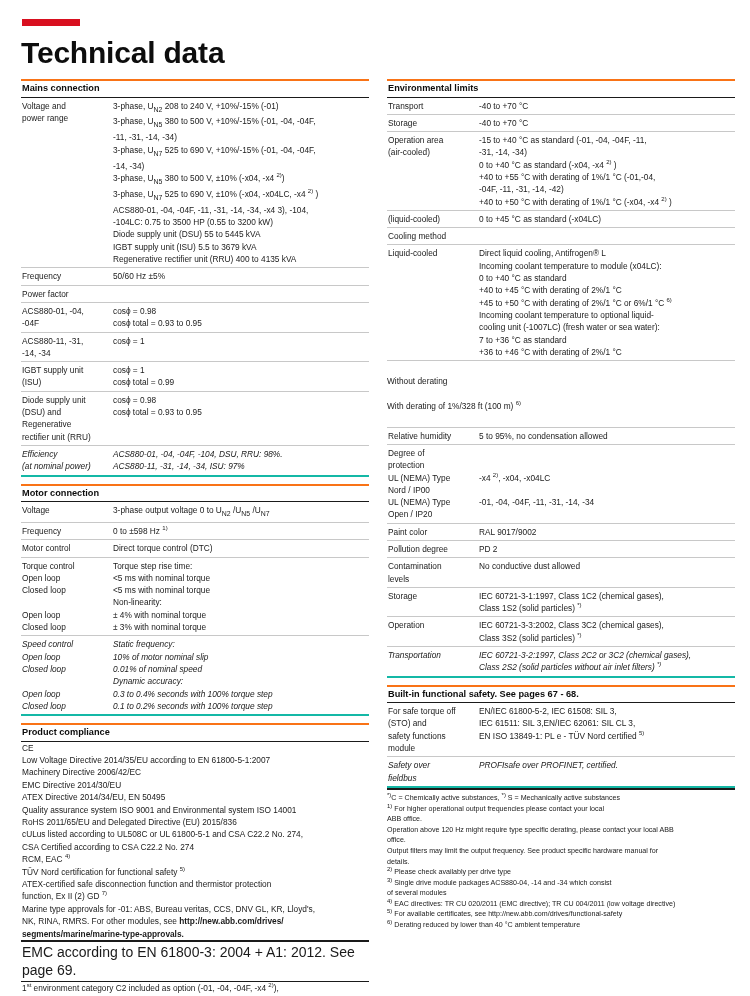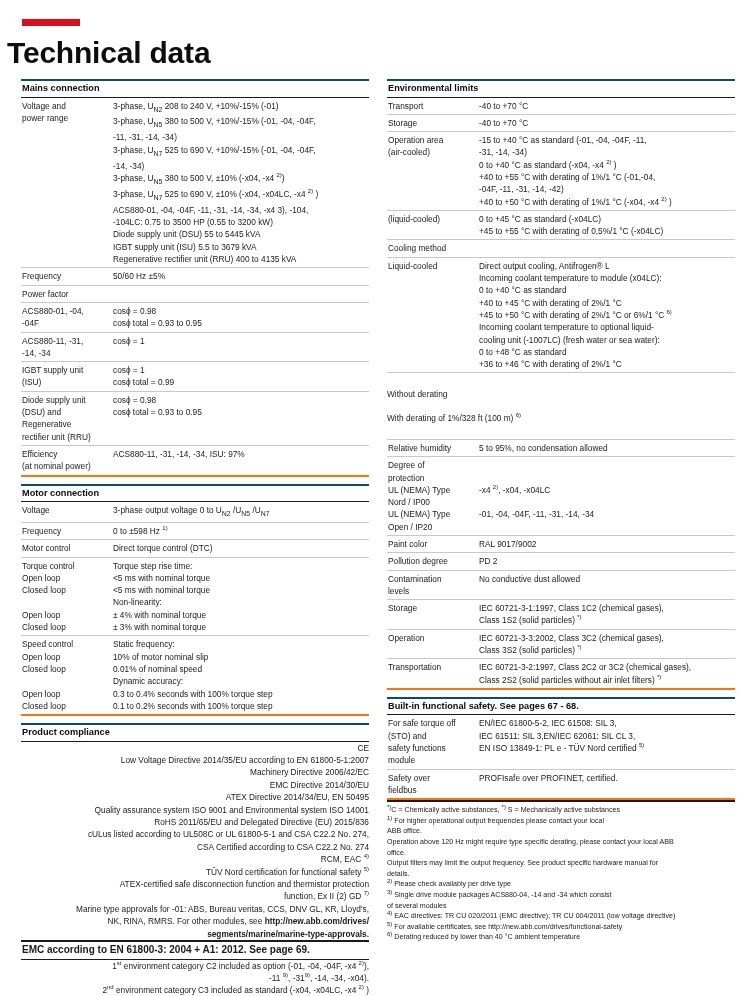--- a/index.html
+++ b/index.html
@@ -25,21 +25,21 @@
   .accent-bar {
     position: absolute;
     left: 22px;
     top: 19px;
     width: 58px;
     height: 7px;
     background: #d80f1f;
   }
   .page-title {
     position: absolute;
-    left: 7px;
+    left: 21px;
     top: 36px;
     font-size: 30px;
     font-weight: bold;
     letter-spacing: -0.2px;
     color: #0d0d0d;
   }
   .columns {
     position: absolute;
     left: 0;
     top: 79px;
@@ -51,32 +51,32 @@
   }
   .col {
     width: 348px;
     flex: 0 0 348px;
   }
   
   .sect-head {
     font-size: 9.2px;
     font-weight: bold;
     color: #0d0d0d;
-    border-top: 2px solid #0c4a6e;
+    border-top: 2px solid #f97316;
     border-bottom: 1px solid #1a1a1a;
     padding: 2px 0 2px 1px;
     line-height: 1.25;
   }
   .rows { }
   .row {
     display: flex;
     border-bottom: 1px solid #c8c8c8;
     padding: 2px 0 2px 0;
   }
-  .row.thick { border-bottom: 2px solid #f97316; }
+  .row.thick { border-bottom: 2px solid #14b8a6; font-style: italic; }
   .lbl {
     width: 92px;
     flex: 0 0 92px;
     font-size: 8.3px;
     line-height: 12.3px;
     color: #1a1a1a;
     padding-left: 1px;
     box-sizing: border-box;
   }
   .val {
@@ -85,38 +85,37 @@
     line-height: 12.3px;
     color: #1a1a1a;
   }
   .val .ln, .lbl .ln { display: block; white-space: nowrap; }
   .spacer { height: 7px; }
   
   .fullrow {
     font-size: 8.3px;
     line-height: 12.4px;
     padding-left: 1px;
-    text-align: right;
   }
   .block-bottom { border-bottom: 2px solid #1a1a1a; }
   sup {
     font-size: 6px;
     vertical-align: super;
     line-height: 0;
   }
   .notes {
     font-size: 7.1px;
     line-height: 10.6px;
     color: #1a1a1a;
     padding-top: 3px;
   }
   .notes .n { display: block; }
   .emc-head {
-    font-size: 10px;
-    font-weight: bold;
+    font-size: 14px;
+    font-weight: normal;
     border-top: 2px solid #1a1a1a;
     border-bottom: 1px solid #1a1a1a;
     padding: 2px 0 2px 1px;
     line-height: 1.25;
   }
 </style>
 </head>
 <body>
 
 <div class="page">
@@ -204,20 +203,21 @@
               <span class="ln">cosϕ = 0.98</span>
               <span class="ln">cosϕ total = 0.93 to 0.95</span>
             </div>
           </div>
           <div class="row thick">
             <div class="lbl">
               <span class="ln">Efficiency</span>
               <span class="ln">(at nominal power)</span>
             </div>
             <div class="val">
+              <span class="ln">ACS880-01, -04, -04F, -104, DSU, RRU: 98%.</span>
               <span class="ln">ACS880-11, -31, -14, -34, ISU: 97%</span>
             </div>
           </div>
         </div>
 
       <div class="spacer"></div>
 
       <div class="sect-head">Motor connection</div>
       <div class="rows">
           <div class="row">
@@ -347,42 +347,41 @@
               <span class="ln">-04F, -11, -31, -14, -42)</span>
               <span class="ln">+40 to +50 °C with derating of 1%/1 °C (-x04, -x4 <sup>2)</sup> )</span>
             </div>
           </div>
           <div class="row">
             <div class="lbl">
               <span class="ln">(liquid-cooled)</span>
             </div>
             <div class="val">
               <span class="ln">0 to +45 °C as standard (-x04LC)</span>
-              <span class="ln">+45 to +55 °C with derating of 0,5%/1 °C (-x04LC)</span>
             </div>
           </div>
           <div class="row">
             <div class="lbl">
               <span class="ln">Cooling method</span>
             </div>
             <div class="val"></div>
           </div>
           <div class="row">
             <div class="lbl">
               <span class="ln">Liquid-cooled</span>
             </div>
             <div class="val">
-              <span class="ln">Direct output cooling, Antifrogen® L</span>
+              <span class="ln">Direct liquid cooling, Antifrogen® L</span>
               <span class="ln">Incoming coolant temperature to module (x04LC):</span>
               <span class="ln">0 to +40 °C as standard</span>
               <span class="ln">+40 to +45 °C with derating of 2%/1 °C</span>
               <span class="ln">+45 to +50 °C with derating of 2%/1 °C or 6%/1 °C <sup>6)</sup></span>
               <span class="ln">Incoming coolant temperature to optional liquid-</span>
               <span class="ln">cooling unit (-1007LC) (fresh water or sea water):</span>
-              <span class="ln">0 to +48 °C as standard</span>
+              <span class="ln">7 to +36 °C as standard</span>
               <span class="ln">+36 to +46 °C with derating of 2%/1 °C</span>
             </div>
           </div>
           <div class="row">
             <div class="val">
               <span class="ln">&nbsp;</span>
               <span class="ln">Without derating</span>
               <span class="ln">&nbsp;</span>
               <span class="ln">With derating of 1%/328 ft (100 m) <sup>6)</sup></span>
               <span class="ln">&nbsp;</span>

